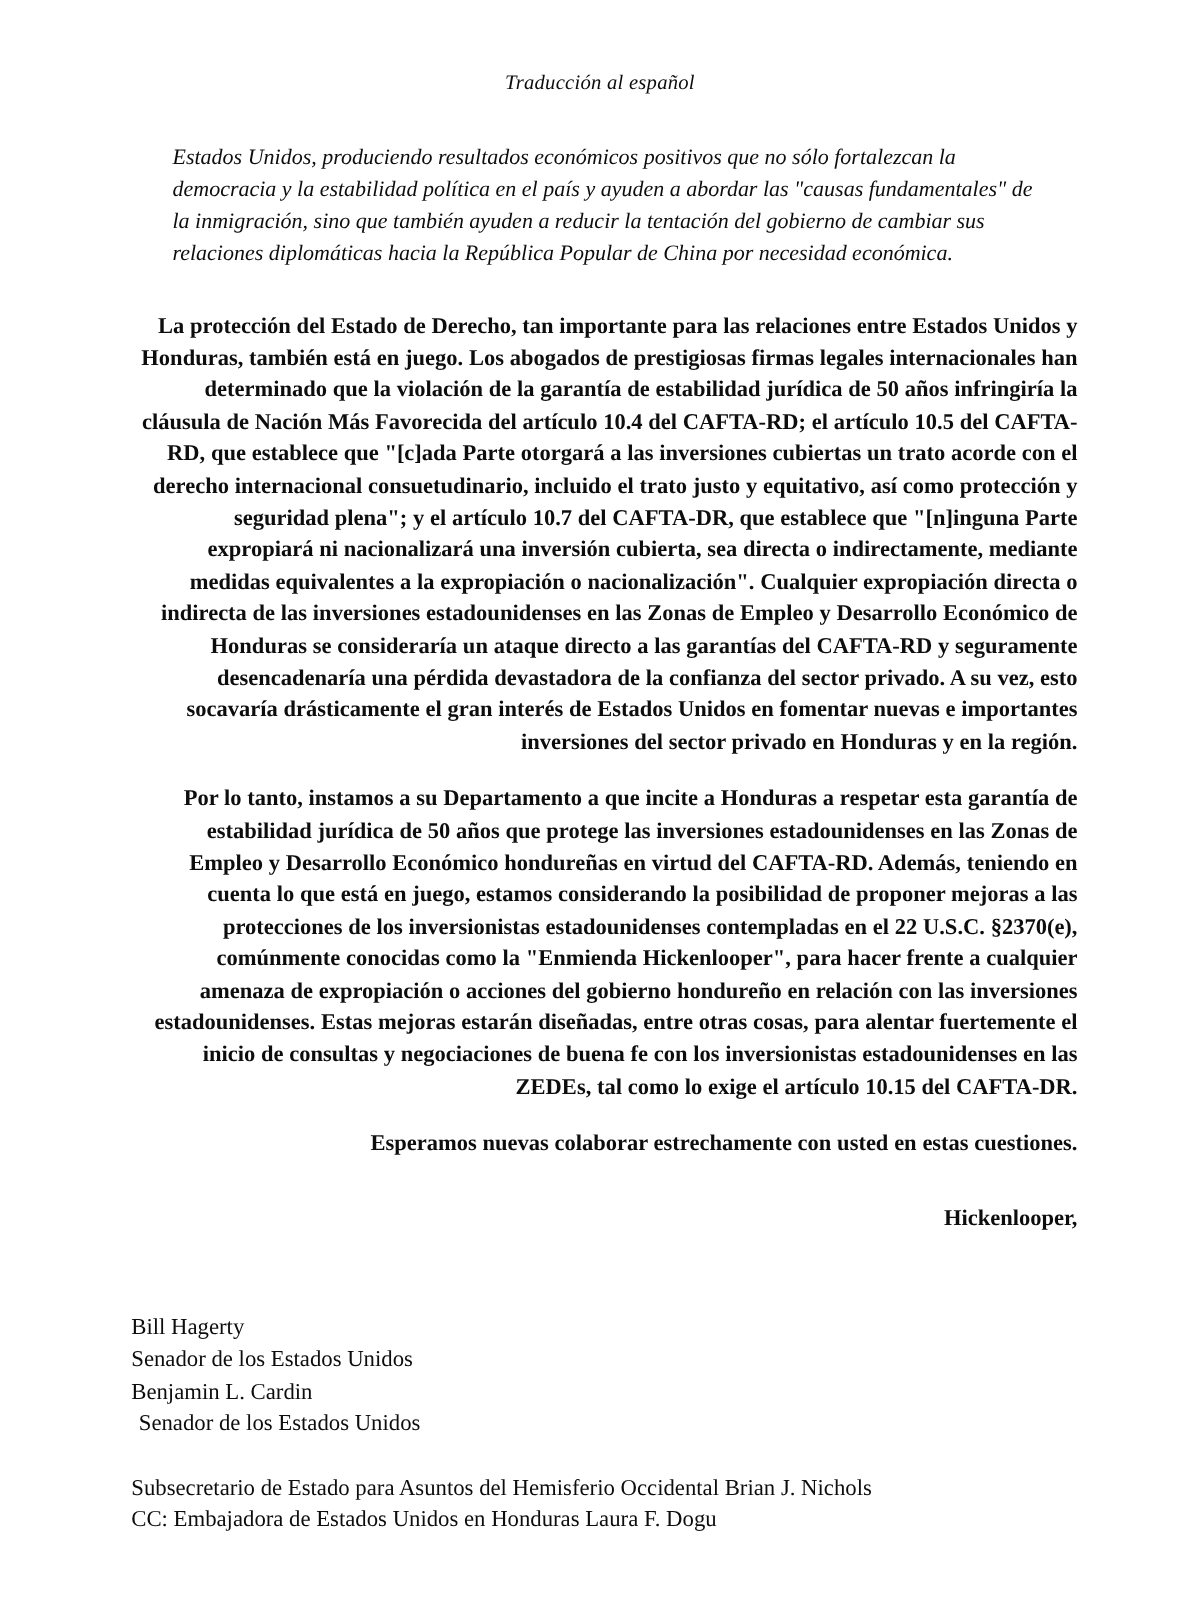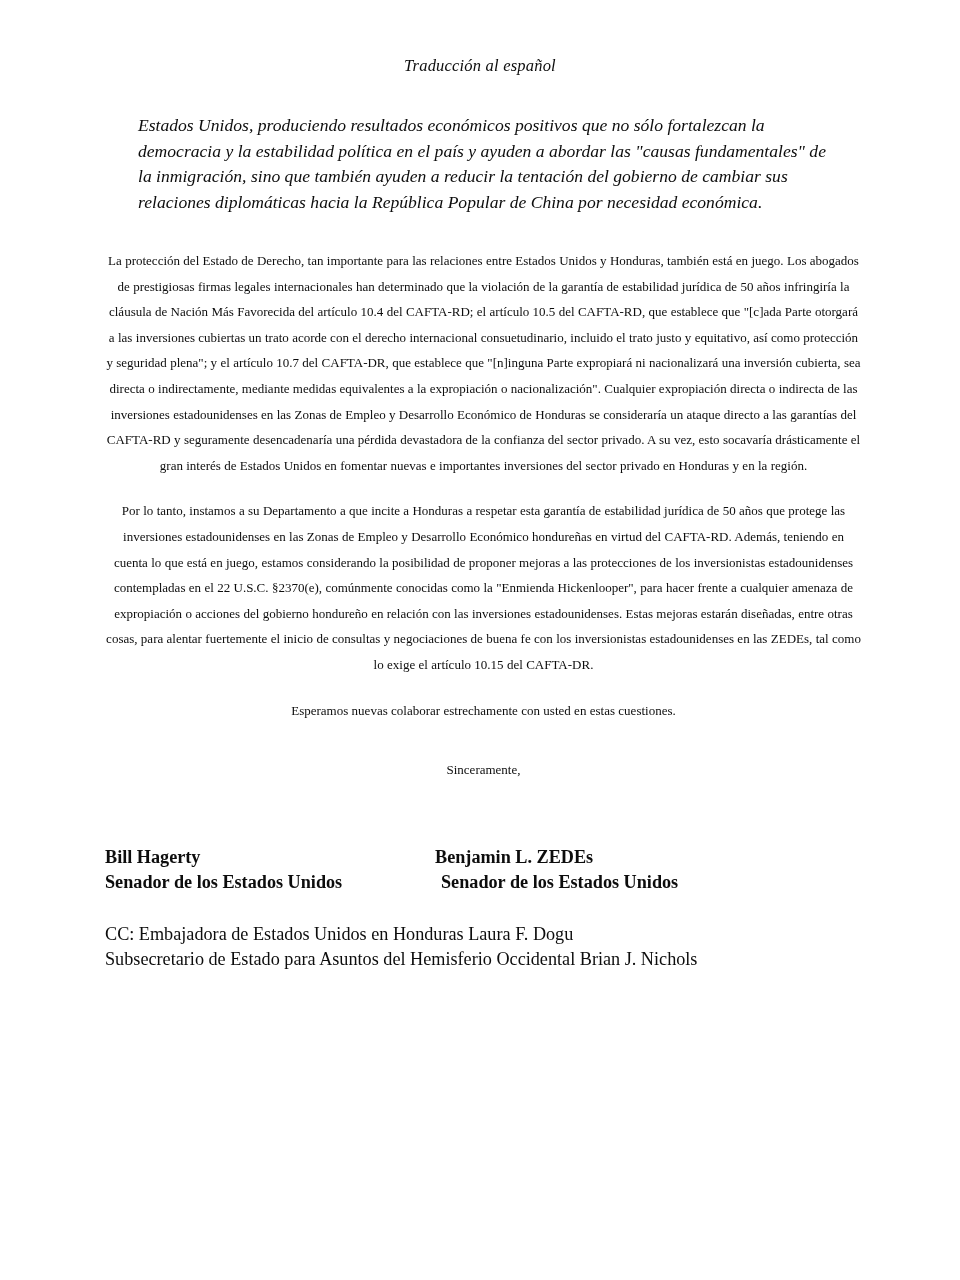--- a/index.html
+++ b/index.html
@@ -52,43 +52,43 @@
   
   .body-block {
     position: absolute;
     left: 105px;
     top: 248px;
     width: 757px;
   }
 
   p.para {
     margin: 0 0 20px 0;
-    font-size: 13px;
+    font-size: 18px;
     line-height: 25.6px;
-    text-align: center;
+    text-align: right;
     word-spacing: 0.1px;
+    font-weight: bold;
   }
 
   p.para.tight {
     margin-bottom: 0;
   }
 
   .spacer-sm { height: 14px; }
   .spacer-md { height: 26px; }
   .spacer-lg { height: 62px; }
 
   
   .sig-row {
     position: relative;
     display: flex;
-    flex-direction: row;
+    flex-direction: column;
     align-items: flex-start;
     font-size: 18.2px;
     line-height: 25.6px;
-    font-weight: bold;
   }
   .sig-col-left  { width: 330px; flex: none; }
   .sig-col-right { flex: none; }
   .sig-name { white-space: nowrap; }
   .sig-title { white-space: nowrap; }
   .sig-col-right .sig-title { padding-left: 6px; }
 
   
   .cc-block {
     font-size: 18.2px;
@@ -108,37 +108,37 @@
   <div class="body-block">
 
     <p class="para">La protección del Estado de Derecho, tan importante para las relaciones entre Estados Unidos y Honduras, también está en juego. Los abogados de prestigiosas firmas legales internacionales han determinado que la violación de la garantía de estabilidad jurídica de 50 años infringiría la cláusula de Nación Más Favorecida del artículo 10.4 del CAFTA-RD; el artículo 10.5 del CAFTA-RD, que establece que "[c]ada Parte otorgará a las inversiones cubiertas un trato acorde con el derecho internacional consuetudinario, incluido el trato justo y equitativo, así como protección y seguridad plena"; y el artículo 10.7 del CAFTA-DR, que establece que "[n]inguna Parte expropiará ni nacionalizará una inversión cubierta, sea directa o indirectamente, mediante medidas equivalentes a la expropiación o nacionalización". Cualquier expropiación directa o indirecta de las inversiones estadounidenses en las Zonas de Empleo y Desarrollo Económico de Honduras se consideraría un ataque directo a las garantías del CAFTA-RD y seguramente desencadenaría una pérdida devastadora de la confianza del sector privado. A su vez, esto socavaría drásticamente el gran interés de Estados Unidos en fomentar nuevas e importantes inversiones del sector privado en Honduras y en la región.</p>
 
     <p class="para">Por lo tanto, instamos a su Departamento a que incite a Honduras a respetar esta garantía de estabilidad jurídica de 50 años que protege las inversiones estadounidenses en las Zonas de Empleo y Desarrollo Económico hondureñas en virtud del CAFTA-RD. Además, teniendo en cuenta lo que está en juego, estamos considerando la posibilidad de proponer mejoras a las protecciones de los inversionistas estadounidenses contempladas en el 22 U.S.C. §2370(e), comúnmente conocidas como la "Enmienda Hickenlooper", para hacer frente a cualquier amenaza de expropiación o acciones del gobierno hondureño en relación con las inversiones estadounidenses. Estas mejoras estarán diseñadas, entre otras cosas, para alentar fuertemente el inicio de consultas y negociaciones de buena fe con los inversionistas estadounidenses en las ZEDEs, tal como lo exige el artículo 10.15 del CAFTA-DR.</p>
 
     <p class="para">Esperamos nuevas colaborar estrechamente con usted en estas cuestiones.</p>
 
     <div class="spacer-sm"></div>
 
-    <p class="para tight">Sinceramente,</p>
+    <p class="para tight">Hickenlooper,</p>
 
     <div class="spacer-lg"></div>
 
     <div class="sig-row">
       <div class="sig-col-left">
         <div class="sig-name">Bill Hagerty</div>
         <div class="sig-title">Senador de los Estados Unidos</div>
       </div>
       <div class="sig-col-right">
-        <div class="sig-name">Benjamin L. ZEDEs</div>
+        <div class="sig-name">Benjamin L. Cardin</div>
         <div class="sig-title">Senador de los Estados Unidos</div>
       </div>
     </div>
 
     <div class="spacer-md"></div>
 
     <div class="cc-block">
+      <div class="cc-line">Subsecretario de Estado para Asuntos del Hemisferio Occidental Brian J. Nichols</div>
       <div class="cc-line">CC: Embajadora de Estados Unidos en Honduras Laura F. Dogu</div>
-      <div class="cc-line">Subsecretario de Estado para Asuntos del Hemisferio Occidental Brian J. Nichols</div>
     </div>
 
   </div>
 
 </div>
 
 </body></html>

